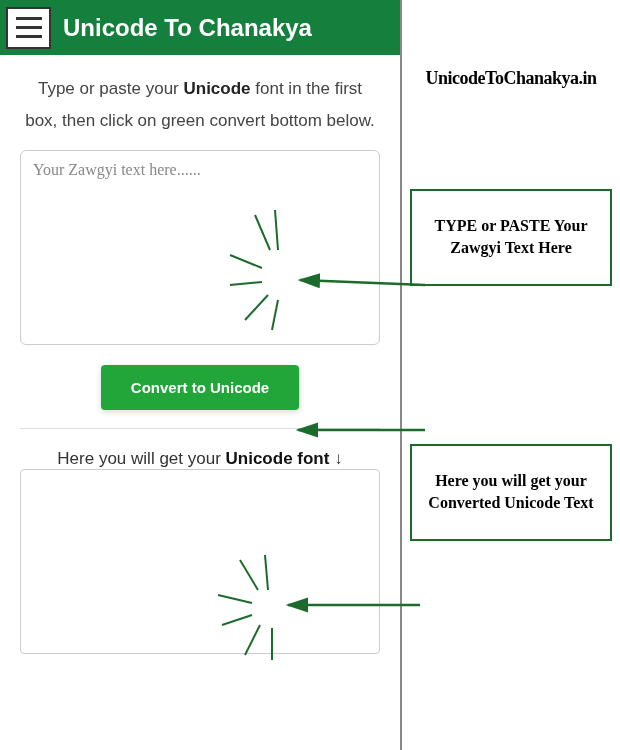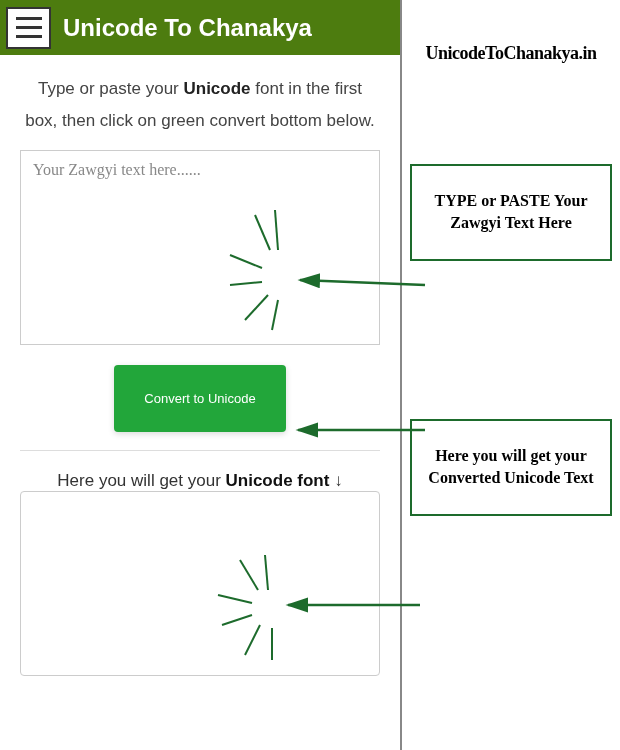--- a/index.html
+++ b/index.html
@@ -1,35 +1,35 @@
 <!DOCTYPE html>
 <html><head>
 <meta charset="utf-8">
 <style>
   * { box-sizing: border-box; margin: 0; padding: 0; }
   body { font-family: Arial, Helvetica, sans-serif; width: 620px; height: 750px; background: #fff; position: relative; }
   .layout { display: flex; height: 100%; }
   .left { width: 400px; background: #fff; position: relative; }
   .right { flex: 1; border-left: 2px solid #888; padding: 10px 8px; position: relative; }
-  .header { background: #4d7c0f; height: 55px; display: flex; align-items: center; gap: 12px; padding: 0 6px; }
+  .header { background: #15803d; height: 55px; display: flex; align-items: center; gap: 12px; padding: 0 6px; }
   .menu-btn { width: 45px; height: 42px; border: 2px solid #333; background: #fff; display: flex; flex-direction: column; justify-content: center; align-items: center; gap: 6px; cursor: pointer; }
   .menu-btn span { display: block; width: 26px; height: 3px; background: #333; }
   .title { color: #fff; font-size: 24px; font-weight: 600; }
   .content { padding: 18px 20px; }
   .instr { text-align: center; color: #444; font-size: 17px; line-height: 1.9; }
   .instr b { color: #222; }
-  .ta { width: 100%; height: 195px; border: 1px solid #ccc; border-radius: 0; padding: 10px 12px; font-size: 16px; color: #14532d; resize: none; margin-top: 12px; font-family: 'Times New Roman', serif; }
+  .ta { width: 100%; height: 195px; border: 1px solid #ccc; border-radius: 6px; padding: 10px 12px; font-size: 16px; color: #14532d; resize: none; margin-top: 12px; font-family: 'Times New Roman', serif; }
   .ta::placeholder { color: #888; }
   .convert-wrap { text-align: center; margin: 16px 0 18px; }
-  .convert { background: #22a63a; color: #fff; border: none; border-radius: 4px; font-size: 13px; font-weight: 400; padding: 26px 30px; cursor: pointer; box-shadow: 0 2px 6px rgba(0,0,0,0.15); }
+  .convert { background: #22a63a; color: #fff; border: none; border-radius: 4px; font-size: 15px; font-weight: 700; padding: 14px 30px; cursor: pointer; box-shadow: 0 2px 6px rgba(0,0,0,0.15); }
   .hr { border: none; border-top: 1px solid #ddd; margin: 0 0 20px; }
   .out-label { text-align: center; color: #333; font-size: 17px; margin-bottom: 0; }
   .out-label b { color: #111; }
   .ta2 { width: 100%; height: 185px; border: 1px solid #ccc; border-radius: 4px; padding: 10px; resize: none; }
-  .site { font-family: 'Georgia', 'Times New Roman', serif; font-weight: 900; font-size: 18px; color: #000; letter-spacing: -0.5px; margin-top: 33px; margin-bottom: 100px; text-align: center; }
+  .site { font-family: 'Georgia', 'Times New Roman', serif; font-weight: 900; font-size: 18px; color: #000; letter-spacing: -0.5px; margin-top: 58px; margin-bottom: 100px; text-align: center; }
   .callout { border: 2px solid #1d6b2c; padding: 24px 6px; text-align: center; font-family: 'Georgia', 'Times New Roman', serif; font-weight: 900; font-size: 16px; line-height: 1.4; margin-bottom: 14px; color: #000; }
   .spacer1 { height: 50px; }
   .spacer2 { height: 94px; }
   svg.anno { position: absolute; top: 0; left: 0; pointer-events: none; }
 </style>
 </head>
 <body>
 
 <div class="layout">
   <div class="left">

